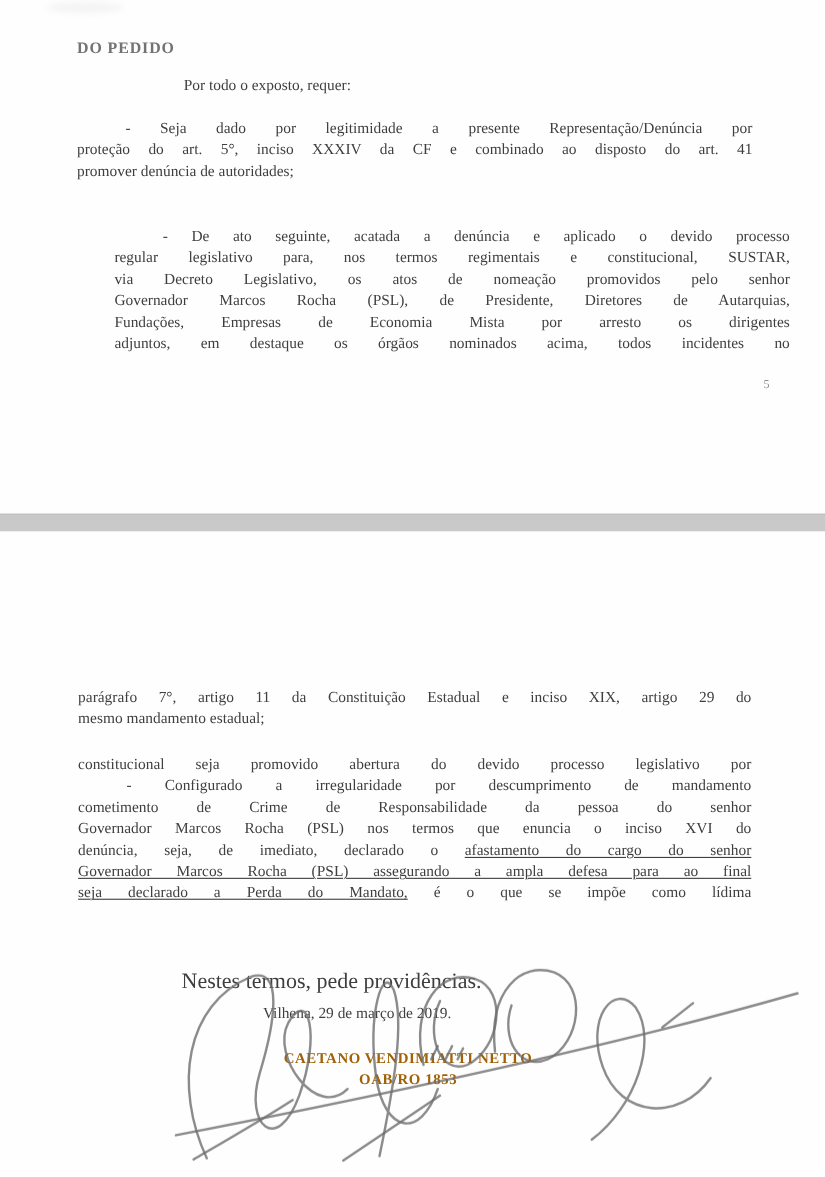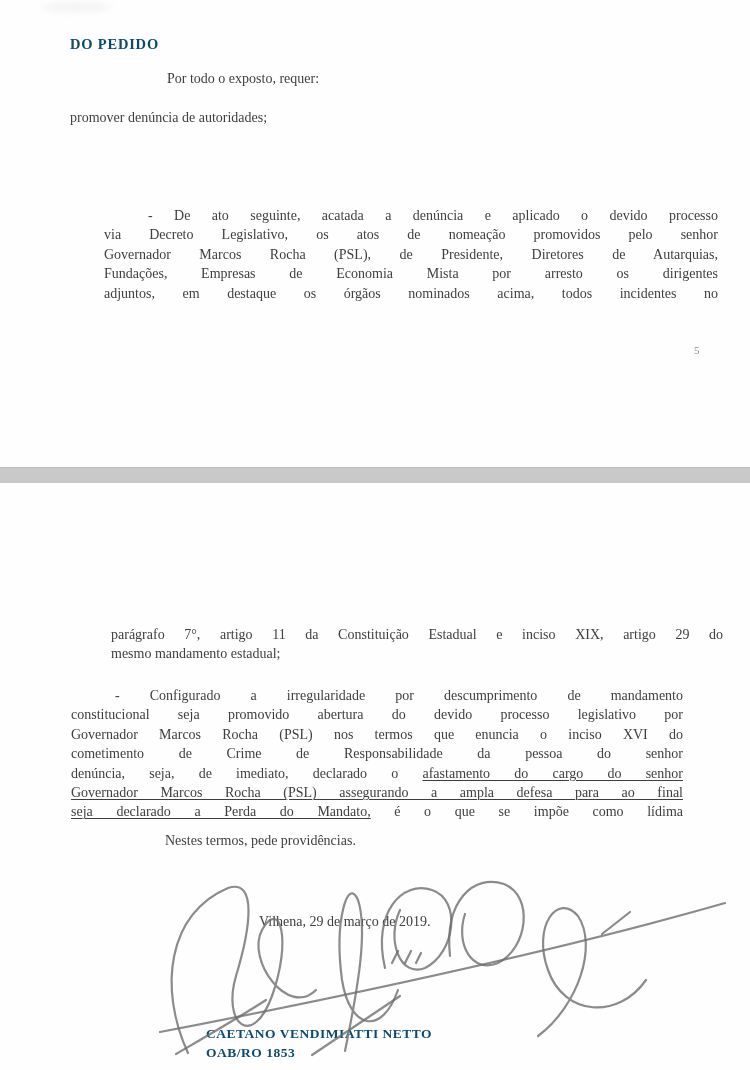--- a/index.html
+++ b/index.html
@@ -15,82 +15,85 @@
     position:absolute;left:0;top:467px;width:750px;height:16px;
     background:#c9c9c9;border-top:1px solid #bfbfbf;border-bottom:1px solid #d6d6d6;
   }
   .scan{filter:blur(0.35px);}
   .smudge{
     position:absolute;left:42px;top:2px;width:70px;height:10px;border-radius:50%;
     background:#b8b8b8;opacity:.14;filter:blur(3px);
   }
   .heading{
     position:absolute;left:70px;top:36px;
-    font-weight:700;font-size:14.5px;letter-spacing:0.8px;color:#0c4a6e;
+    font-weight:700;font-size:14.5px;letter-spacing:0.8px;color:#737373;
   }
   .intro{position:absolute;left:167px;top:71px;font-size:14px;}
   .para{position:absolute;font-size:14px;}
   .p1a{left:70px;top:108px;width:614px;}
   .p1b{left:70px;top:206px;width:614px;margin-left:34px;}
-  .p2a{left:71px;top:625px;width:612px;margin-left:40px;}
+  .p2a{left:71px;top:625px;width:612px;}
   .p2b{left:71px;top:686px;width:612px;}
   .tl{line-height:19.4px;white-space:normal;}
   .just{text-align:justify;text-align-last:justify;}
   .ind{text-indent:44px;}
   .u{text-decoration:underline;text-underline-offset:2px;text-decoration-thickness:1.2px;}
   .page-number{
     position:absolute;left:694px;top:344px;font-size:11px;color:#8f8f8f;
   }
-  .closing{position:absolute;left:165px;top:833px;font-size:14px;}
-  .dateline{position:absolute;left:239px;top:914px;font-size:14px;margin-left:20px;}
+  .closing{position:absolute;left:165px;top:881px;font-size:20px;}
+  .dateline{position:absolute;left:239px;top:914px;font-size:14px;}
   .signer{
-    position:absolute;left:206px;top:1024px;width:330px;
-    font-weight:700;font-size:13.5px;letter-spacing:0.5px;line-height:19px;color:#0c4a6e;
+    position:absolute;left:206px;top:952px;width:330px;text-align:center;
+    font-weight:700;font-size:13.5px;letter-spacing:0.5px;line-height:19px;color:#a16207;
   }
   .signature-svg{position:absolute;left:140px;top:868px;width:600px;height:202px;}
   .signature-svg path{
     fill:none;stroke:#6e6e6e;stroke-width:2.2;stroke-linecap:round;stroke-linejoin:round;opacity:.8;
   }
 </style>
 </head>
 <body>
 
 <div class="screen">
 
   <section class="page page1 scan">
     <div class="smudge"></div>
     <div class="heading">DO PEDIDO</div>
     <div class="intro">Por todo o exposto, requer:</div>
     <div class="para p1a">
+        <div class="tl just ind"><span>- Seja dado por legitimidade a presente Representação/Denúncia por</span></div>
+        <div class="tl just"><span>proteção do art. 5°, inciso XXXIV da CF e combinado ao disposto do art. 41</span></div>
         <div class="tl"><span>promover denúncia de autoridades;</span></div>
       </div>
     <div class="para p1b">
         <div class="tl just ind"><span>- De ato seguinte, acatada a denúncia e aplicado o devido processo</span></div>
+        <div class="tl just"><span>regular legislativo para, nos termos regimentais e constitucional, SUSTAR,</span></div>
         <div class="tl just"><span>via Decreto Legislativo, os atos de nomeação promovidos pelo senhor</span></div>
         <div class="tl just"><span>Governador Marcos Rocha (PSL), de Presidente, Diretores de Autarquias,</span></div>
         <div class="tl just"><span>Fundações, Empresas de Economia Mista por arresto os dirigentes</span></div>
         <div class="tl just"><span>adjuntos, em destaque os órgãos nominados acima, todos incidentes no</span></div>
       </div>
     <div class="page-number">5</div>
   </section>
 
   <div class="page-gap"></div>
 
   <section class="page page2"></section>
 
   <div class="scan">
     <div class="para p2a">
         <div class="tl just"><span>parágrafo 7°, artigo 11 da Constituição Estadual e inciso XIX, artigo 29 do</span></div>
         <div class="tl"><span>mesmo mandamento estadual;</span></div>
       </div>
     <div class="para p2b">
+        <div class="tl just"><span>constitucional seja promovido abertura do devido processo legislativo por</span></div>
         <div class="tl just ind"><span>- Configurado a irregularidade por descumprimento de mandamento</span></div>
-        <div class="tl just"><span>constitucional seja promovido abertura do devido processo legislativo por</span></div>
+        <div class="tl just"><span>cometimento de Crime de Responsabilidade da pessoa do senhor</span></div>
         <div class="tl just"><span>Governador Marcos Rocha (PSL) nos termos que enuncia o inciso XVI do</span></div>
-        <div class="tl just"><span>cometimento de Crime de Responsabilidade da pessoa do senhor</span></div>
         <div class="tl just"><span>denúncia, seja, de imediato, declarado o </span><span class="u">afastamento do cargo do senhor</span></div>
         <div class="tl just"><span class="u">Governador Marcos Rocha (PSL) assegurando a ampla defesa para ao final</span></div>
         <div class="tl just"><span class="u">seja declarado a Perda do Mandato,</span><span> é o que se impõe como lídima</span></div>
       </div>
     <div class="closing">Nestes termos, pede providências.</div>
     <div class="dateline">Vilhena, 29 de março de 2019.</div>
     <div class="signer">
       <div>CAETANO VENDIMIATTI NETTO</div>
       <div>OAB/RO 1853</div>
     </div>

